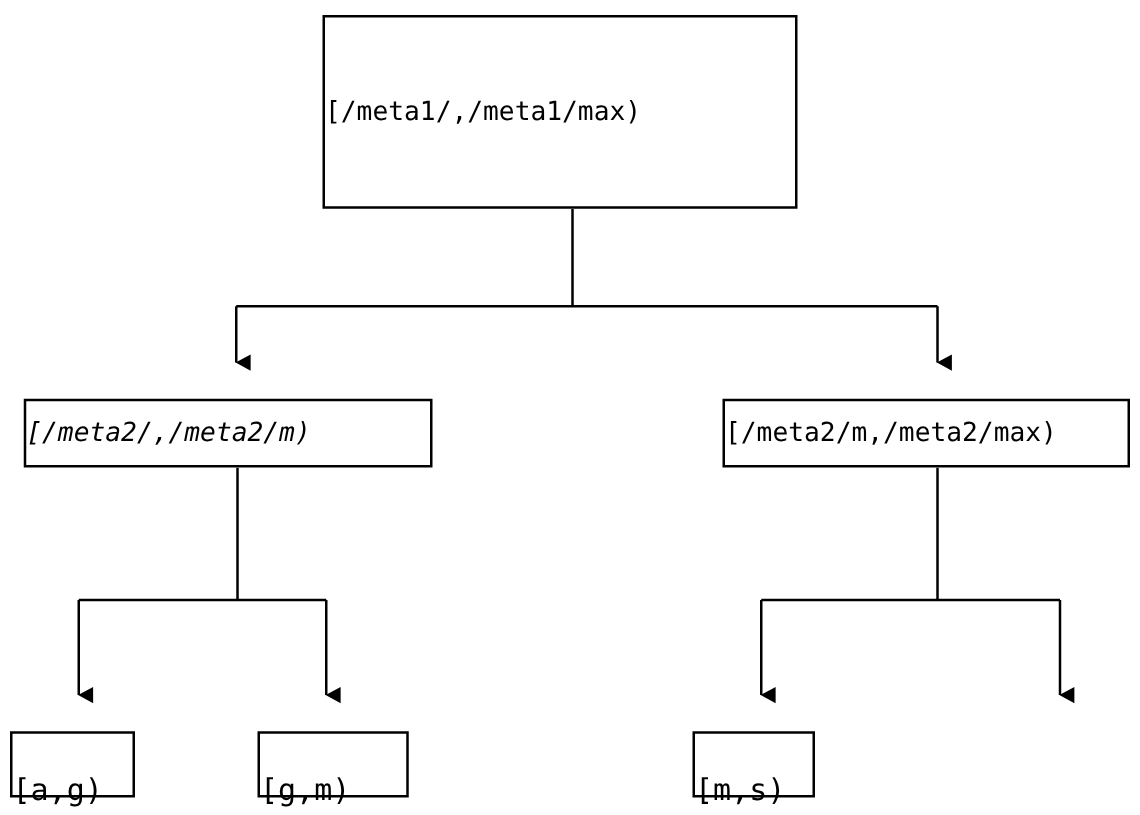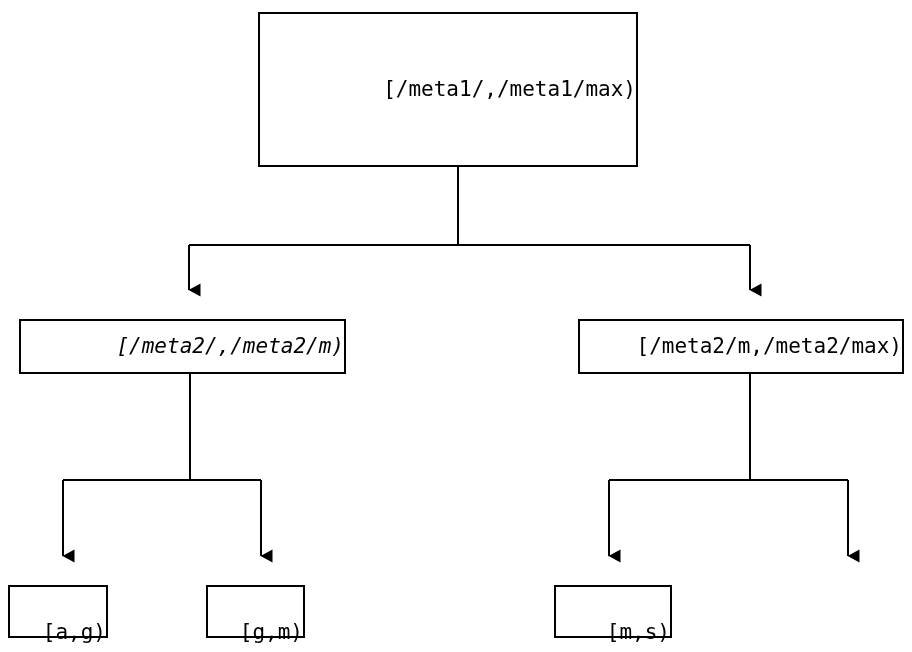--- a/index.html
+++ b/index.html
@@ -25,21 +25,21 @@
     width: 912px;
     height: 652px;
   }
   .node {
     position: absolute;
     box-sizing: border-box;
     background: #ffffff;
     border: 2px solid #000000;
     display: flex;
     align-items: center;
-    justify-content: flex-end;
+    justify-content: flex-start;
     color: #000000;
     white-space: pre;
     letter-spacing: 0px;
   }
   .node-label {
     display: block;
     line-height: 1;
   }
   
   #node-root {
@@ -63,24 +63,24 @@
     width: 326px;
     height: 55px;
   }
   #node-meta2-low .node-label,
   #node-meta2-high .node-label { font-size: 21px; }
   
   .leaf {
     top: 585px;
     height: 53px;
   }
-  .leaf .node-label { font-size: 21px; margin-top: 41px; }
+  .leaf .node-label { font-size: 24px; margin-top: 41px; }
   #node-leaf-ag   { left: 8px;   width: 100px; }
-  #node-leaf-gm   { left: 206px; width: 99px;  }
-  #node-leaf-ms   { left: 554px; width: 118px;  }
+  #node-leaf-gm   { left: 206px; width: 121px;  }
+  #node-leaf-ms   { left: 554px; width: 98px;  }
   #node-leaf-smax { left: 776px; width: 128px; }
 </style>
 </head>
 <body>
 
 <div id="diagram-root">
 
   <svg id="edge-layer" viewBox="0 0 912 652" width="912" height="652" xmlns="http://www.w3.org/2000/svg">
     <defs>
       <marker id="arrow-down" markerWidth="14" markerHeight="14" refX="7" refY="12" orient="auto" markerUnits="userSpaceOnUse">

